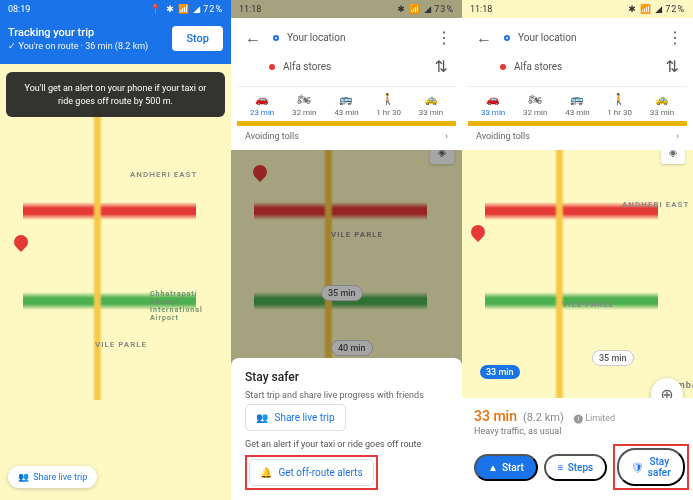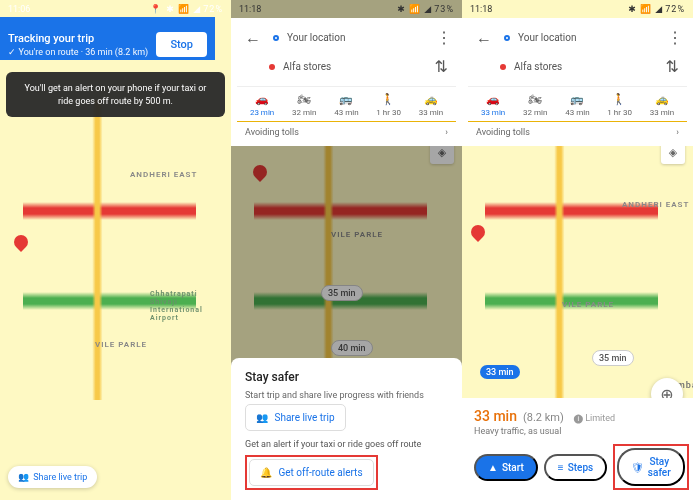--- a/index.html
+++ b/index.html
@@ -22,39 +22,39 @@
   linear-gradient(90deg, transparent 40%, #f7c948 42%, #f7c948 44%, transparent 46%),
   linear-gradient(0deg, transparent 30%, #4caf50 32%, #4caf50 34%, transparent 36%),
   linear-gradient(0deg, transparent 60%, #e53935 62%, #e53935 64%, transparent 66%);
 }
 .map-label { position: absolute; font-size: 8px; color: #888; font-weight: 600; letter-spacing: 1px; }
 .pin { position:absolute; width:14px; height:14px; background:#e53935; border-radius:50% 50% 50% 0; transform:rotate(-45deg); }
 .route-badge { position:absolute; background:#1a73e8; color:#fff; font-size:9px; padding:2px 6px; border-radius:10px; font-weight:500; }
 .route-badge.outline { background:#fff; color:#555; border:1px solid #ccc; }
 
 
-.p1 .header { position:absolute; top:0; left:0; right:16px; height:43px; background:#1a73e8; color:#fff; padding:18px 8px 6px; z-index:50; display:flex; align-items:center;margin-top:17px; }
+.p1 .header { position:absolute; top:0; left:0; right:0; height:64px; background:#1a73e8; color:#fff; padding:18px 8px 6px; z-index:50; display:flex; align-items:center; }
 .p1 .header-txt { flex:1; }
 .p1 .header-title { font-size:11px; font-weight:500; }
 .p1 .header-sub { font-size:9px; margin-top:2px; opacity:.95; display:flex; align-items:center; gap:3px; }
 .stop-btn { background:#fff; color:#1a73e8; border:none; border-radius:4px; padding:6px 14px; font-size:11px; font-weight:500; }
 .toast { position:absolute; top:72px; left:6px; right:6px; background:rgba(40,40,40,.95); color:#fff; font-size:9px; padding:10px 12px; border-radius:6px; text-align:center; z-index:50; line-height:1.4; }
 .share-chip { position:absolute; bottom:12px; left:8px; background:#fff; border-radius:16px; padding:6px 10px; font-size:9px; color:#1a73e8; box-shadow:0 1px 4px rgba(0,0,0,.2); display:flex; align-items:center; gap:4px; z-index:50; }
 
 
 .search-area { position:absolute; top:18px; left:0; right:0; background:#fff; z-index:60; padding:4px 6px; }
 .search-row { display:flex; align-items:center; padding:6px 4px; gap:8px; }
 .search-input { flex:1; font-size:10px; color:#555; border:none; outline:none; }
 .dot-start { width:6px; height:6px; border-radius:50%; border:2px solid #1a73e8; }
 .dot-end { width:6px; height:6px; border-radius:50%; background:#e53935; }
 .mode-row { display:flex; justify-content:space-around; padding:6px 4px 4px; border-top:1px solid #eee; }
 .mode { display:flex; flex-direction:column; align-items:center; font-size:8px; color:#666; gap:2px; }
 .mode.active { color:#1a73e8; }
 .mode-icon { font-size:11px; }
-.avoid-row { display:flex; align-items:flex-start; justify-content:space-between; padding:5px 8px; font-size:9px; color:#666; border-top:1px solid #eab308; }
+.avoid-row { display:flex; align-items:flex-start; justify-content:space-between; padding:5px 8px; font-size:9px; color:#666; border-top:5px solid #eab308; }
 
 .dim { position:absolute; inset:0; background:rgba(0,0,0,.35); z-index:55; }
 
 
 .sheet2 { position:absolute; bottom:0; left:0; right:0; background:#fff; z-index:70; padding:12px 14px 10px; border-radius:8px 8px 0 0; }
 .sheet2 h3 { font-size:12px; font-weight:500; color:#222; margin-bottom:6px; }
 .sheet2 .sub { font-size:9px; color:#666; margin-bottom:4px; }
 .sheet-btn { display:flex; align-items:center; gap:6px; padding:7px 10px; border:1px solid #ddd; border-radius:5px; font-size:10px; color:#1a73e8; margin-bottom:8px; background:#fff; width:max-content; }
 .sheet-desc { font-size:9px; color:#555; margin:6px 0 6px; }
 .red-box { border:2px solid #e53935; padding:2px; display:inline-block; }
@@ -81,21 +81,21 @@
 <body>
 
 <div class="panel p1">
   <div class="map-bg">
     <span class="map-label" style="top:170px; left:130px">ANDHERI EAST</span>
     <span class="map-label" style="top:340px; left:95px">VILE PARLE</span>
     <span class="map-label" style="top:290px; left:150px; width:70px; font-size:7px; color:#6b8e6b">Chhatrapati Shivaji International Airport</span>
     <div class="pin" style="top:235px; left:14px"></div>
   </div>
   <div class="status-bar sb-white">
-    <span class="time">11:06</span>
+    <span class="time">08:19</span>
     <span class="icons">📍 ✱ 📶 ◢ <span>72%</span></span>
   </div>
   <div class="header">
     <div class="header-txt">
       <div class="header-title">Tracking your trip</div>
       <div class="header-sub">
           <span>✓</span>
           <span>You're on route · 36 min (8.2 km)</span>
         </div>
     </div>

